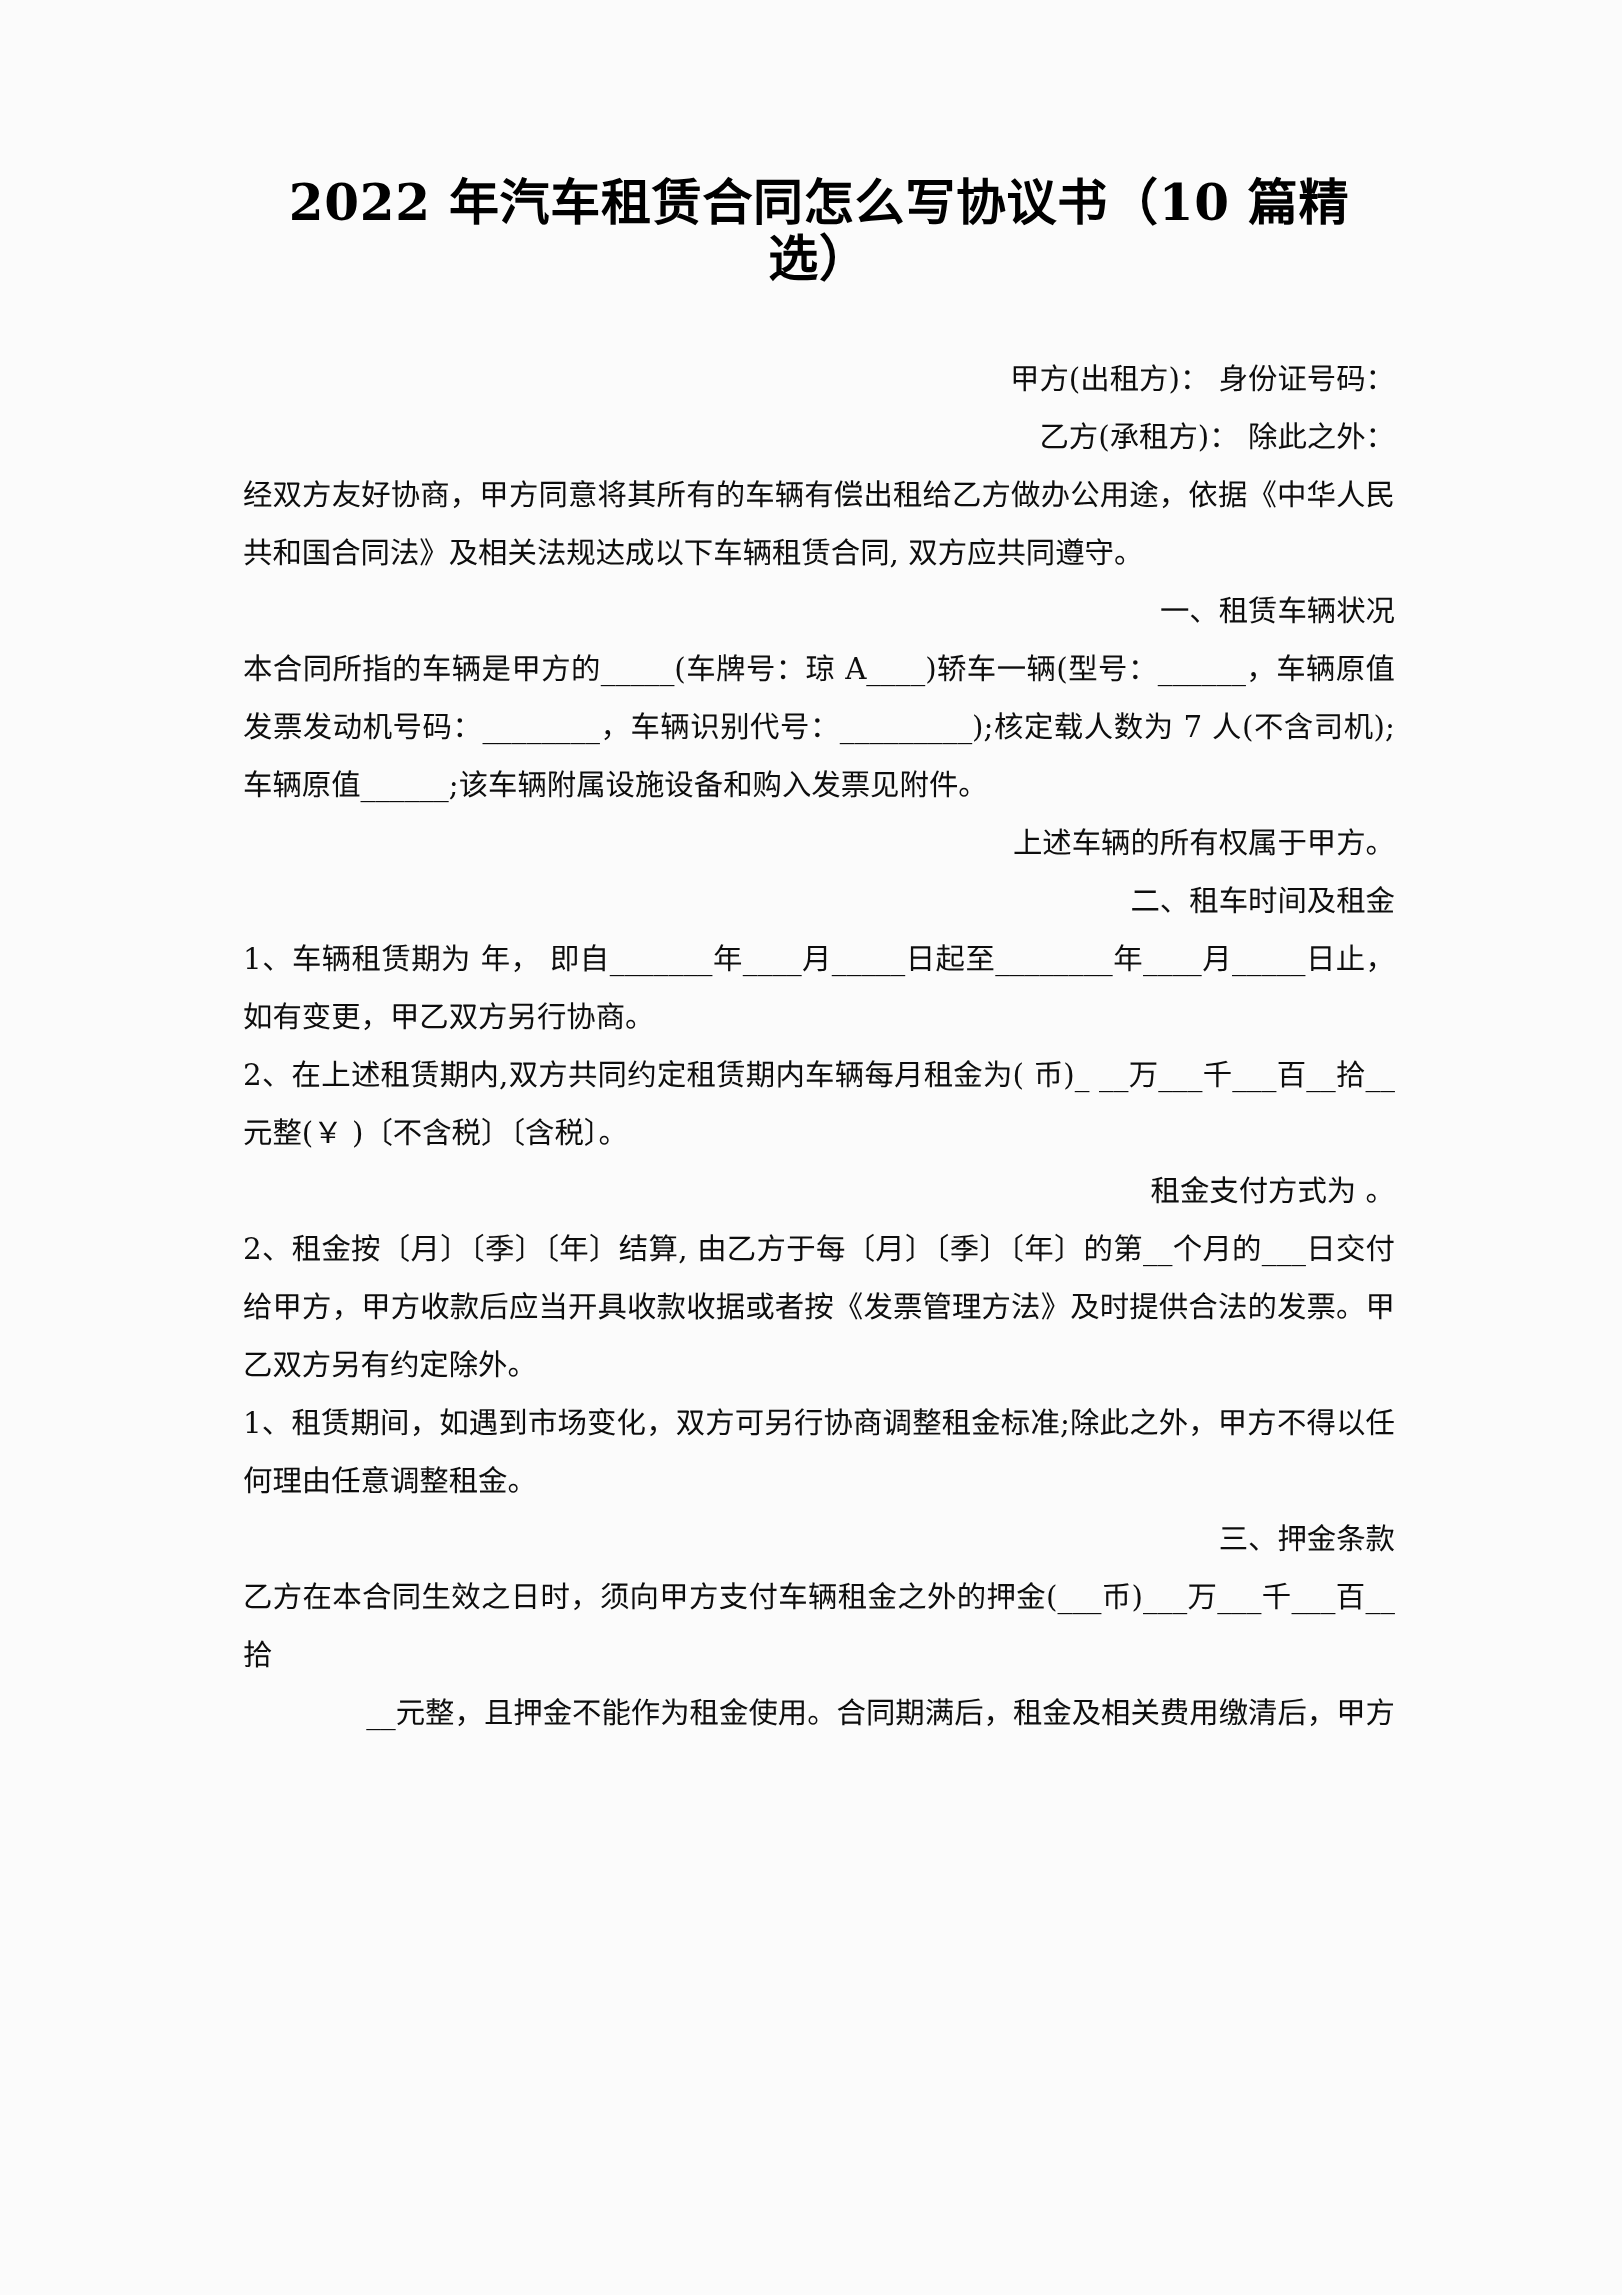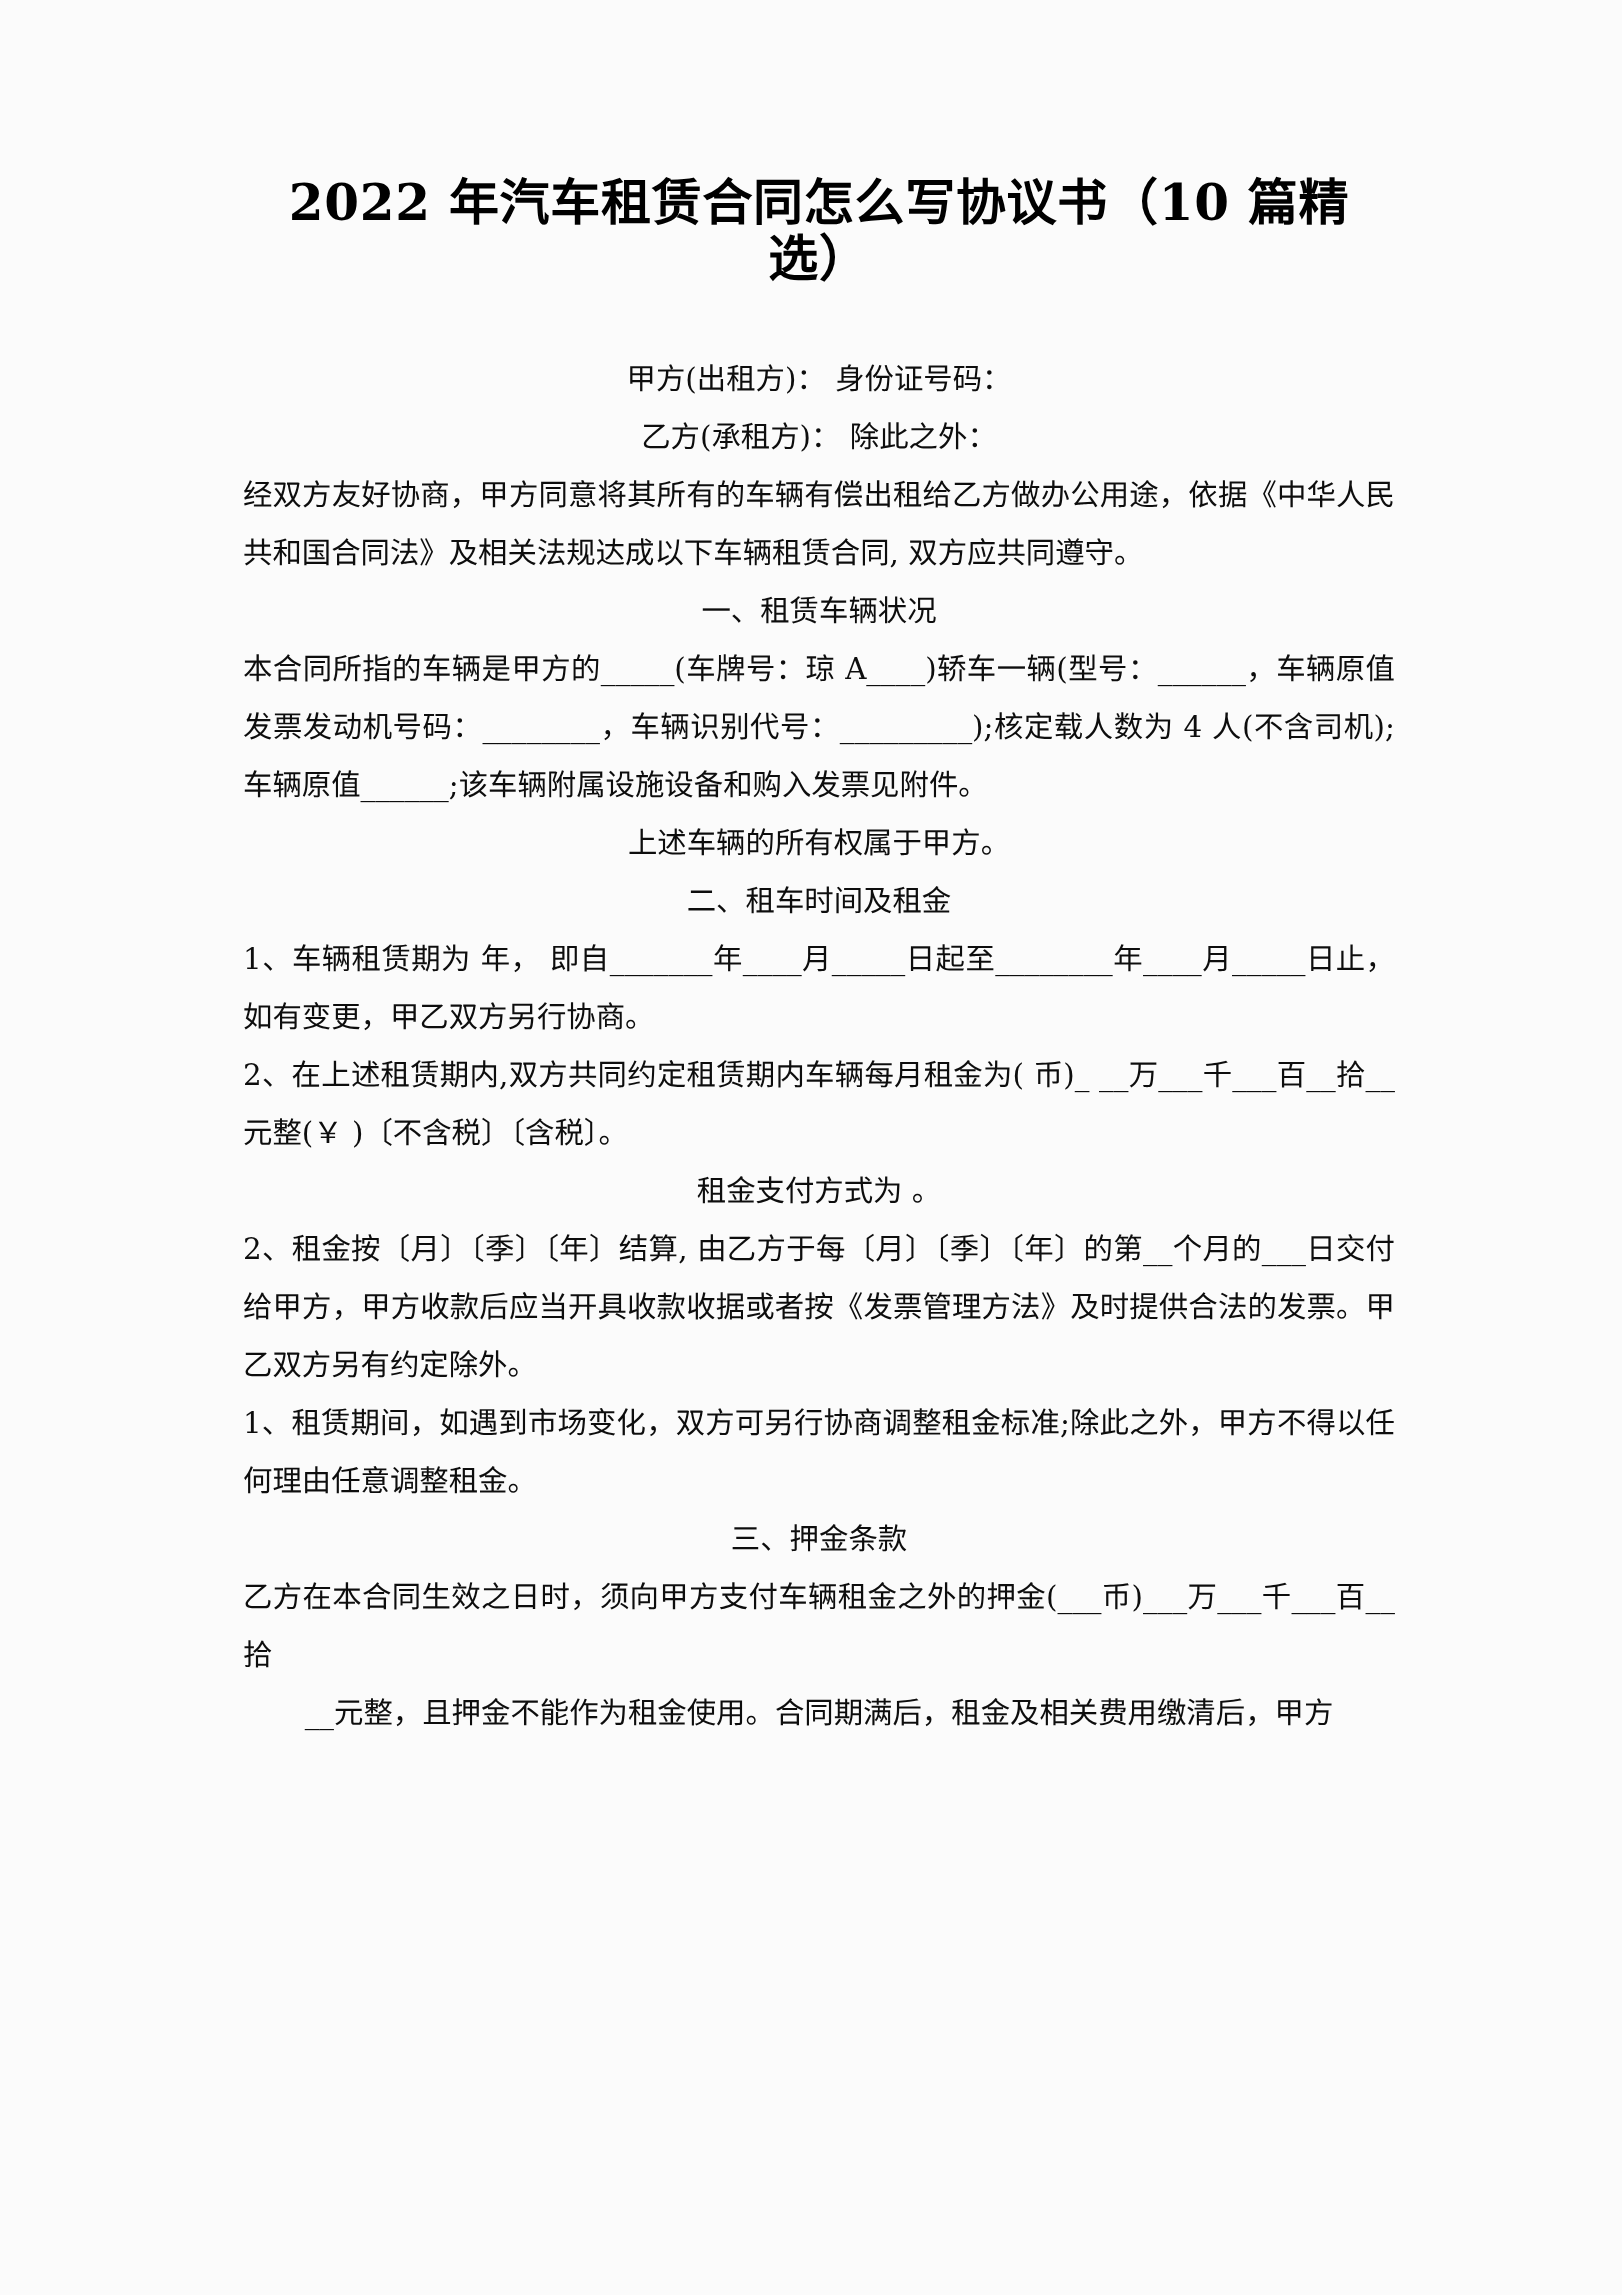--- a/index.html
+++ b/index.html
@@ -58,21 +58,21 @@
     overflow-wrap: anywhere;
   }
 
   
   .para.justified-block {
     text-align-last: left;
   }
 
   
   .para.short {
-    text-align: center;
+    text-align: right;
   }
 </style>
 </head>
 <body>
 
 <div class="page">
 
   <div class="content">
 
     <h1 class="doc-title">2022 年汽车租赁合同怎么写协议书（10 篇精选）</h1>
@@ -80,21 +80,21 @@
     <div class="body-block">
 
       <p class="para short">甲方(出租方)：  身份证号码：</p>
 
       <p class="para short">乙方(承租方)：  除此之外：</p>
 
       <p class="para justified-block">经双方友好协商，甲方同意将其所有的车辆有偿出租给乙方做办公用途，依据《中华人民共和国合同法》及相关法规达成以下车辆租赁合同, 双方应共同遵守。</p>
 
       <p class="para short">一、租赁车辆状况</p>
 
-      <p class="para justified-block">本合同所指的车辆是甲方的_____(车牌号：琼 A____)轿车一辆(型号：______，车辆原值发票发动机号码：________，车辆识别代号：_________);核定载人数为 4 人(不含司机);车辆原值______;该车辆附属设施设备和购入发票见附件。</p>
+      <p class="para justified-block">本合同所指的车辆是甲方的_____(车牌号：琼 A____)轿车一辆(型号：______，车辆原值发票发动机号码：________，车辆识别代号：_________);核定载人数为 7 人(不含司机);车辆原值______;该车辆附属设施设备和购入发票见附件。</p>
 
       <p class="para short">上述车辆的所有权属于甲方。</p>
 
       <p class="para short">二、租车时间及租金</p>
 
       <p class="para justified-block">1、车辆租赁期为 年，  即自_______年____月_____日起至________年____月_____日止，如有变更，甲乙双方另行协商。</p>
 
       <p class="para justified-block">2、在上述租赁期内,双方共同约定租赁期内车辆每月租金为( 币)_ __万___千___百__拾__元整(￥ )〔不含税〕〔含税〕。</p>
 
       <p class="para short">租金支付方式为 。</p>

